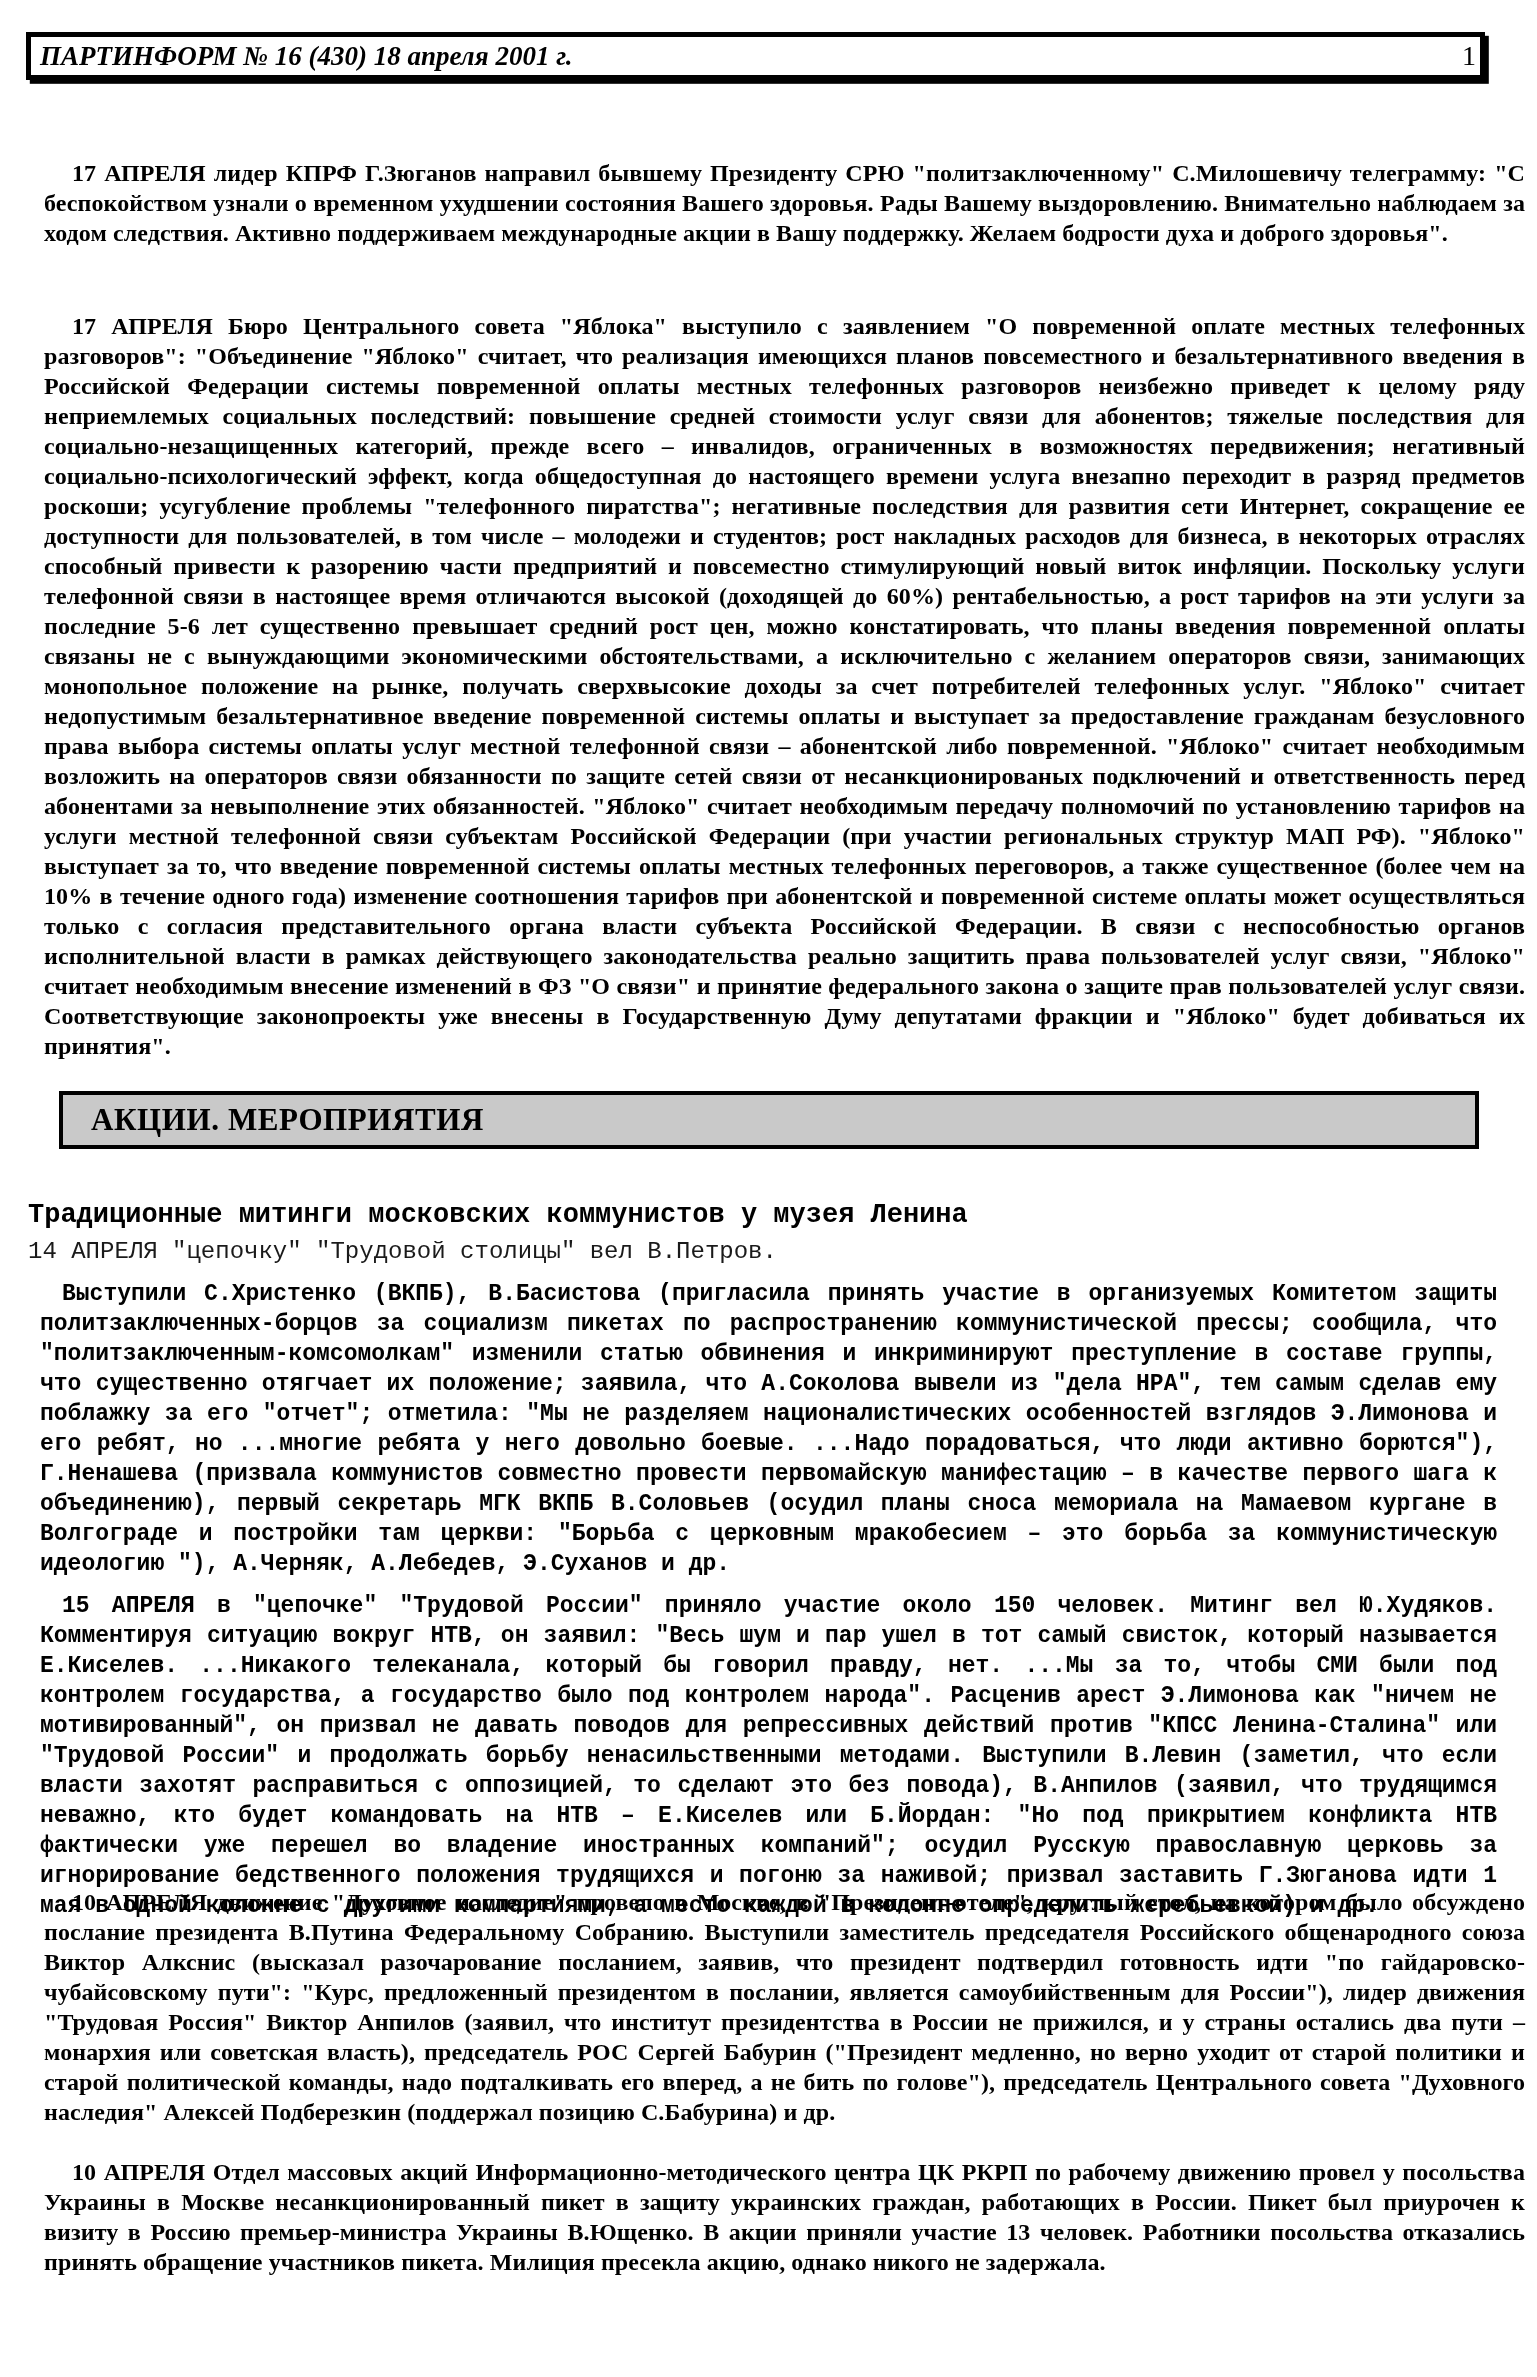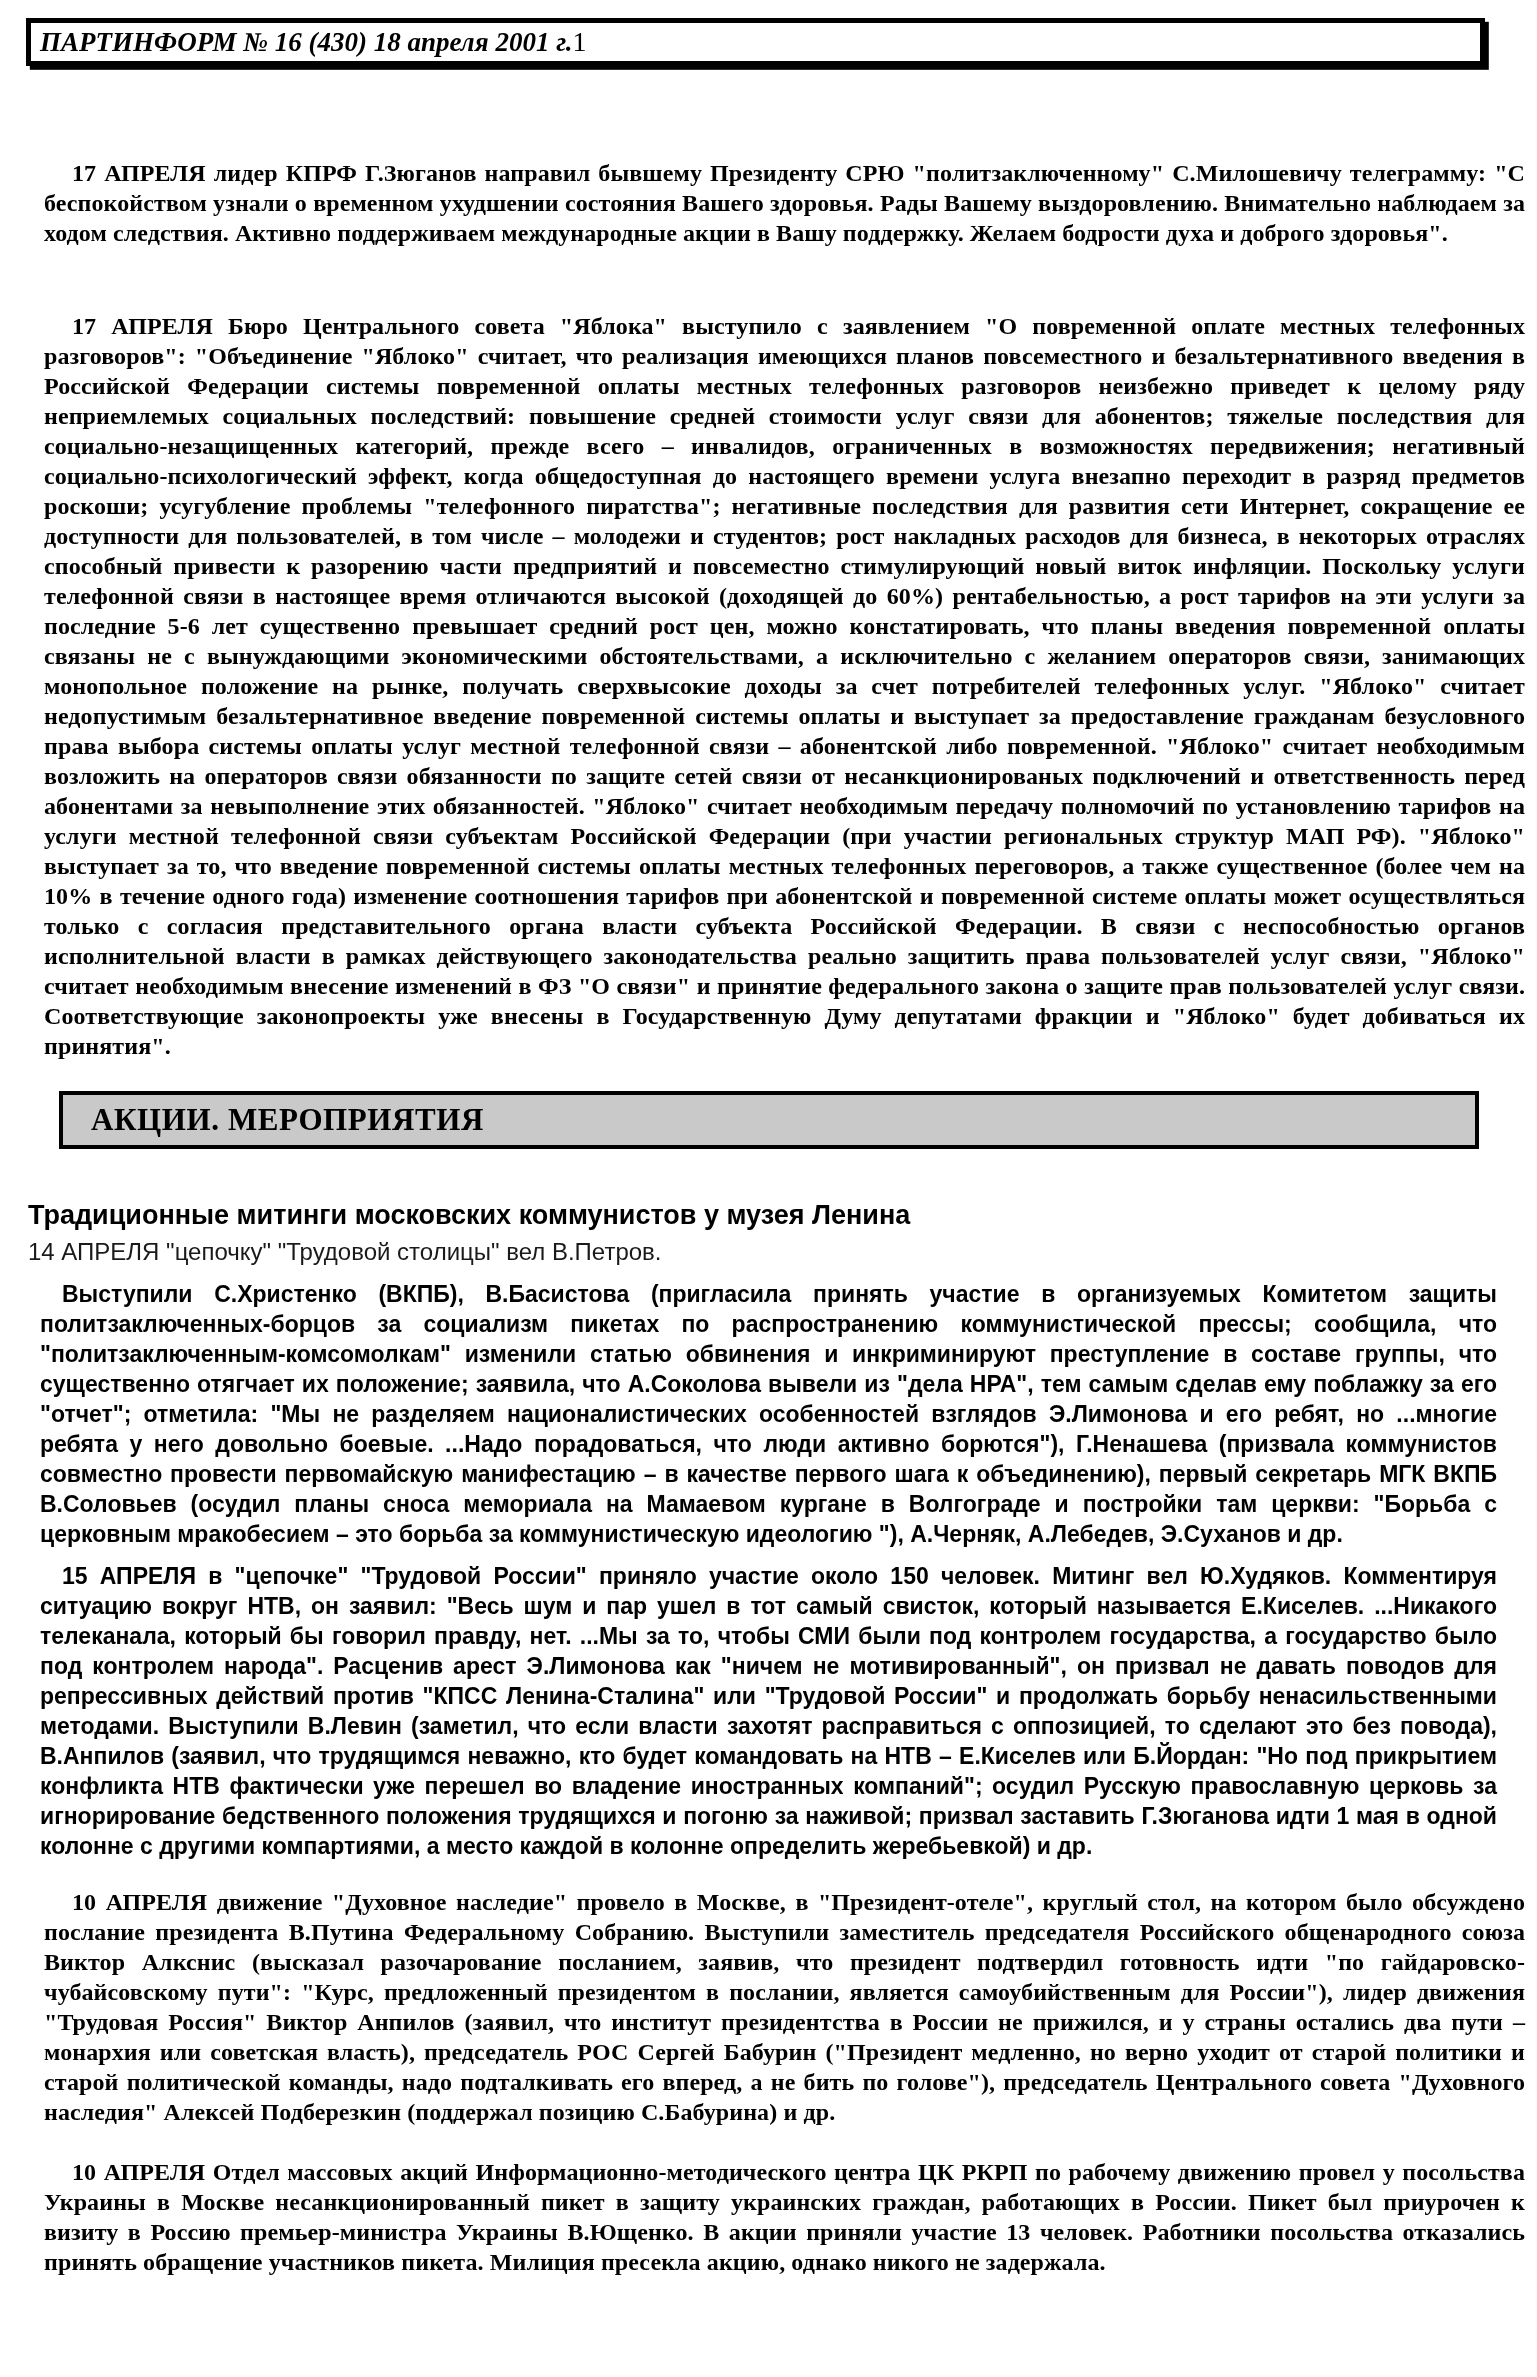--- a/index.html
+++ b/index.html
@@ -10,30 +10,30 @@
   body {
     position: relative;
     width: 1537px;
     height: 2377px;
     overflow: hidden;
     color: #000;
   }
   
   .header-box {
     position: absolute;
-    top: 18px;
+    top: 32px;
     left: 26px;
     width: 1436px;
     height: 38px;
     border: 5.1px solid #000;
     background: #fff;
     box-shadow: 3.8px 3.8px 0 #000;
     display: flex;
     align-items: center;
-    justify-content: flex-start;
+    justify-content: space-between;
     padding: 0 3.8px 0 9px;
   }
   .header-title {
     font-family: "Liberation Serif", serif;
     font-style: italic;
     font-weight: 700;
     font-size: 27px;
     white-space: nowrap;
   }
   .header-page {
@@ -75,21 +75,21 @@
     letter-spacing: 0.6px;
     padding-left: 28px;
     white-space: nowrap;
   }
   
   .meetings-block {
     position: absolute;
     top: 1199px;
     left: 28px;
     width: 1481px;
-    font-family: Liberation Sans, sans-serif;
+    font-family: Liberation Mono, monospace;
   }
   .meetings-heading {
     font-weight: 700;
     font-size: 27px;
     line-height: 33px;
     margin: 0 0 5.1px 0;
   }
   .meetings-subheading {
     font-weight: 400;
     font-size: 24px;

